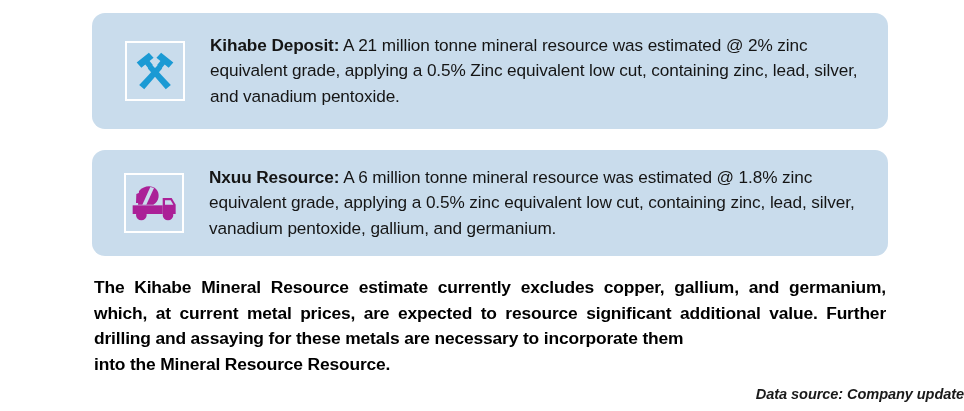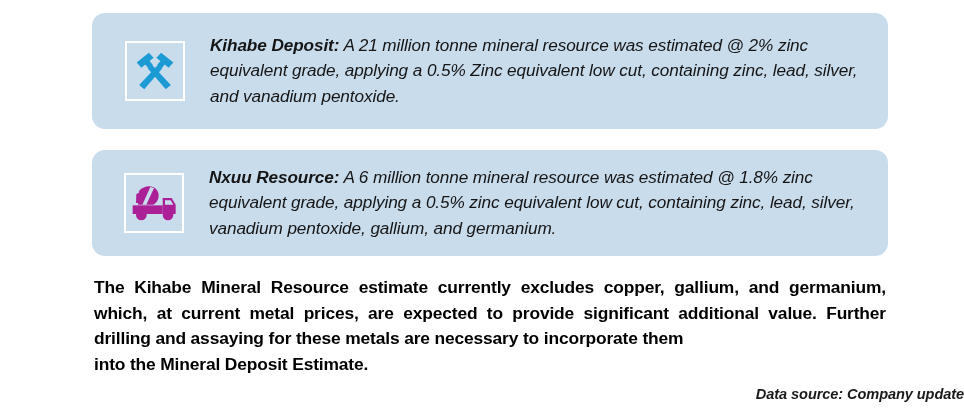--- a/index.html
+++ b/index.html
@@ -46,21 +46,20 @@
   #card-nxuu .icon-frame { margin-left: 32px; }
 
   .icon-frame svg { display: block; }
 
   .card-text {
     flex: 1 1 auto;
     font-size: 17.2px;
     line-height: 25.5px;
     color: #151515;
     letter-spacing: -0.1px;
-    font-style: italic;
   }
   .card-text .lead {
     font-weight: bold;
   }
 
   
   .note {
     position: absolute;
     left: 94px;
     top: 275px;
@@ -140,19 +139,19 @@
         </svg>
       </span>
     </div>
 
     <div class="card-text">
       <span class="lead">Nxuu Resource:</span><span> A 6 million tonne mineral resource was estimated @ 1.8% zinc equivalent grade, applying a 0.5% zinc equivalent low cut, containing zinc, lead, silver, vanadium pentoxide, gallium, and germanium.</span>
     </div>
   </div>
 
   <div class="note">
-    <span>The Kihabe Mineral Resource estimate currently excludes copper, gallium, and germanium, which, at current metal prices, are expected to provide significant additional value. Further drilling and assaying for these metals are necessary to incorporate them</span>
-    <span>into the Mineral Deposit Estimate.</span>
+    <span>The Kihabe Mineral Resource estimate currently excludes copper, gallium, and germanium, which, at current metal prices, are expected to resource significant additional value. Further drilling and assaying for these metals are necessary to incorporate them</span>
+    <span>into the Mineral Resource Resource.</span>
   </div>
 
   <div class="source">Data source: Company update</div>
 
 </div>
 
 </body></html>

